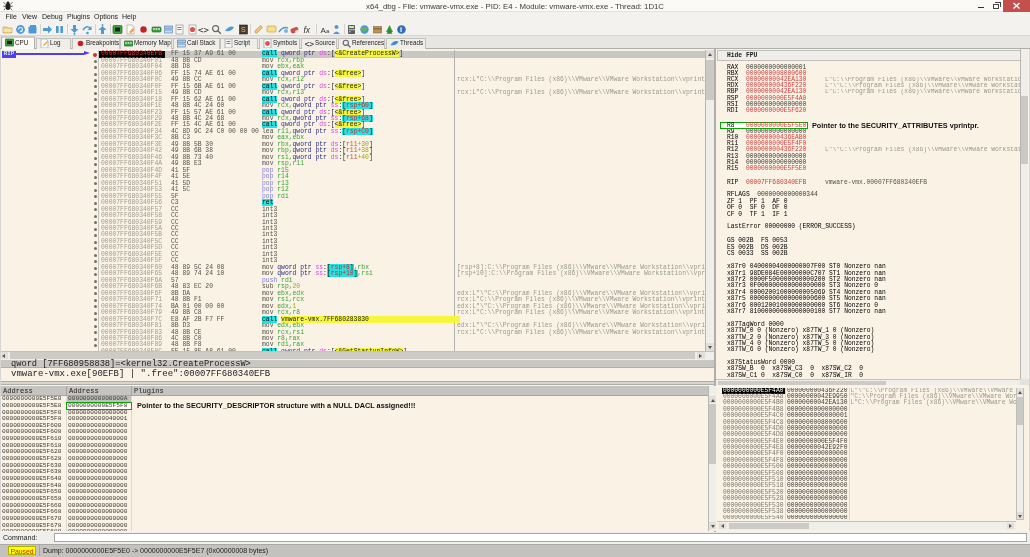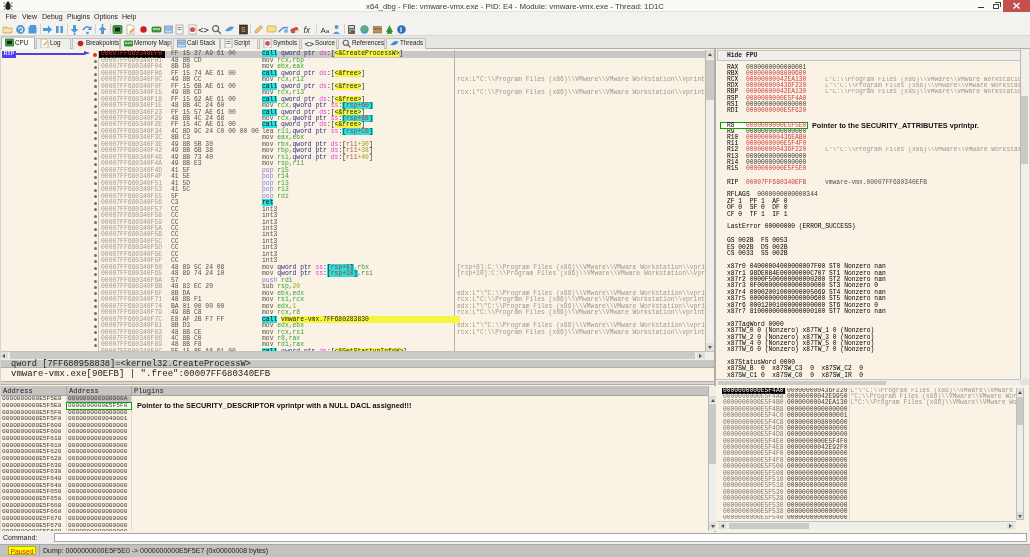--- a/index.html
+++ b/index.html
@@ -501,21 +501,21 @@
 <div class="abs mono" style="left:2px;top:509.25px;font-size:6.2px;line-height:6.65px;color:#3c3b36">0000000000E5F668</div>
 <div class="abs mono" style="left:68px;top:509.25px;font-size:6.2px;line-height:6.65px;color:#3c3b36">0000000000000000</div>
 <div class="abs mono" style="left:2px;top:515.9px;font-size:6.2px;line-height:6.65px;color:#3c3b36">0000000000E5F670</div>
 <div class="abs mono" style="left:68px;top:515.9px;font-size:6.2px;line-height:6.65px;color:#3c3b36">0000000000000000</div>
 <div class="abs mono" style="left:2px;top:522.55px;font-size:6.2px;line-height:6.65px;color:#3c3b36">0000000000E5F678</div>
 <div class="abs mono" style="left:68px;top:522.55px;font-size:6.2px;line-height:6.65px;color:#3c3b36">0000000000000000</div>
 <div class="abs mono" style="left:2px;top:529.2px;height:2.3px;overflow:hidden;font-size:6.2px;line-height:6.65px;color:#3c3b36">0000000000E5F680</div>
 <div class="abs mono" style="left:68px;top:529.2px;height:2.3px;overflow:hidden;font-size:6.2px;line-height:6.65px;color:#3c3b36">0000000000000000</div>
 <div class="abs" style="left:66px;top:402.24999999999994px;width:66px;height:7.65px;border:1.4px solid #0aa10a;background:#fffef8"></div>
 <div class="abs mono" style="left:68px;top:403.15px;font-size:6.2px;line-height:6.65px;color:#3c3b36">0000000000E5F5F8</div>
-<div class="abs" style="left:137px;top:402.34999999999997px;height:8px;font-size:7.3px;line-height:8px;font-weight:bold;color:#111">Pointer to the SECURITY_DESCRIPTOR vprintpr with a NULL DACL assigned!!!</div>
+<div class="abs" style="left:137px;top:402.34999999999997px;height:8px;font-size:7.3px;line-height:8px;font-weight:bold;color:#111">Pointer to the SECURITY_DESCRIPTOR structure with a NULL DACL assigned!!!</div>
 <div class="abs" style="left:708px;top:385.5px;width:8px;height:145.5px;background:#f0eee8;border-left:1px solid #b8b6b0"></div>
 <div class="abs" style="left:709px;top:396px;width:7px;height:7px;background:#e0ded8"></div>
 <div class="abs" style="left:710.5px;top:398.5px;width:0;height:0;border-bottom:3px solid #555;border-left:2.5px solid transparent;border-right:2.5px solid transparent"></div>
 <div class="abs" style="left:709px;top:522px;width:7px;height:7px;background:#e0ded8"></div>
 <div class="abs" style="left:710.5px;top:524.5px;width:0;height:0;border-top:3px solid #555;border-left:2.5px solid transparent;border-right:2.5px solid transparent"></div>
 <div class="abs" style="left:709px;top:404px;width:7px;height:60px;background:#cbc9c3"></div>
 <div class="abs" style="left:716px;top:385px;width:314px;height:146.5px;background:#faf2e4"></div>
 <div class="abs" style="left:785px;top:387.6px;width:1px;height:132px;background:#ddd9d0"></div>
 <div class="abs" style="left:848.5px;top:387.6px;width:1px;height:132px;background:#ddd9d0"></div>
 <div class="abs" style="left:716px;top:387.6px;width:300px;height:131.5px;overflow:hidden">

